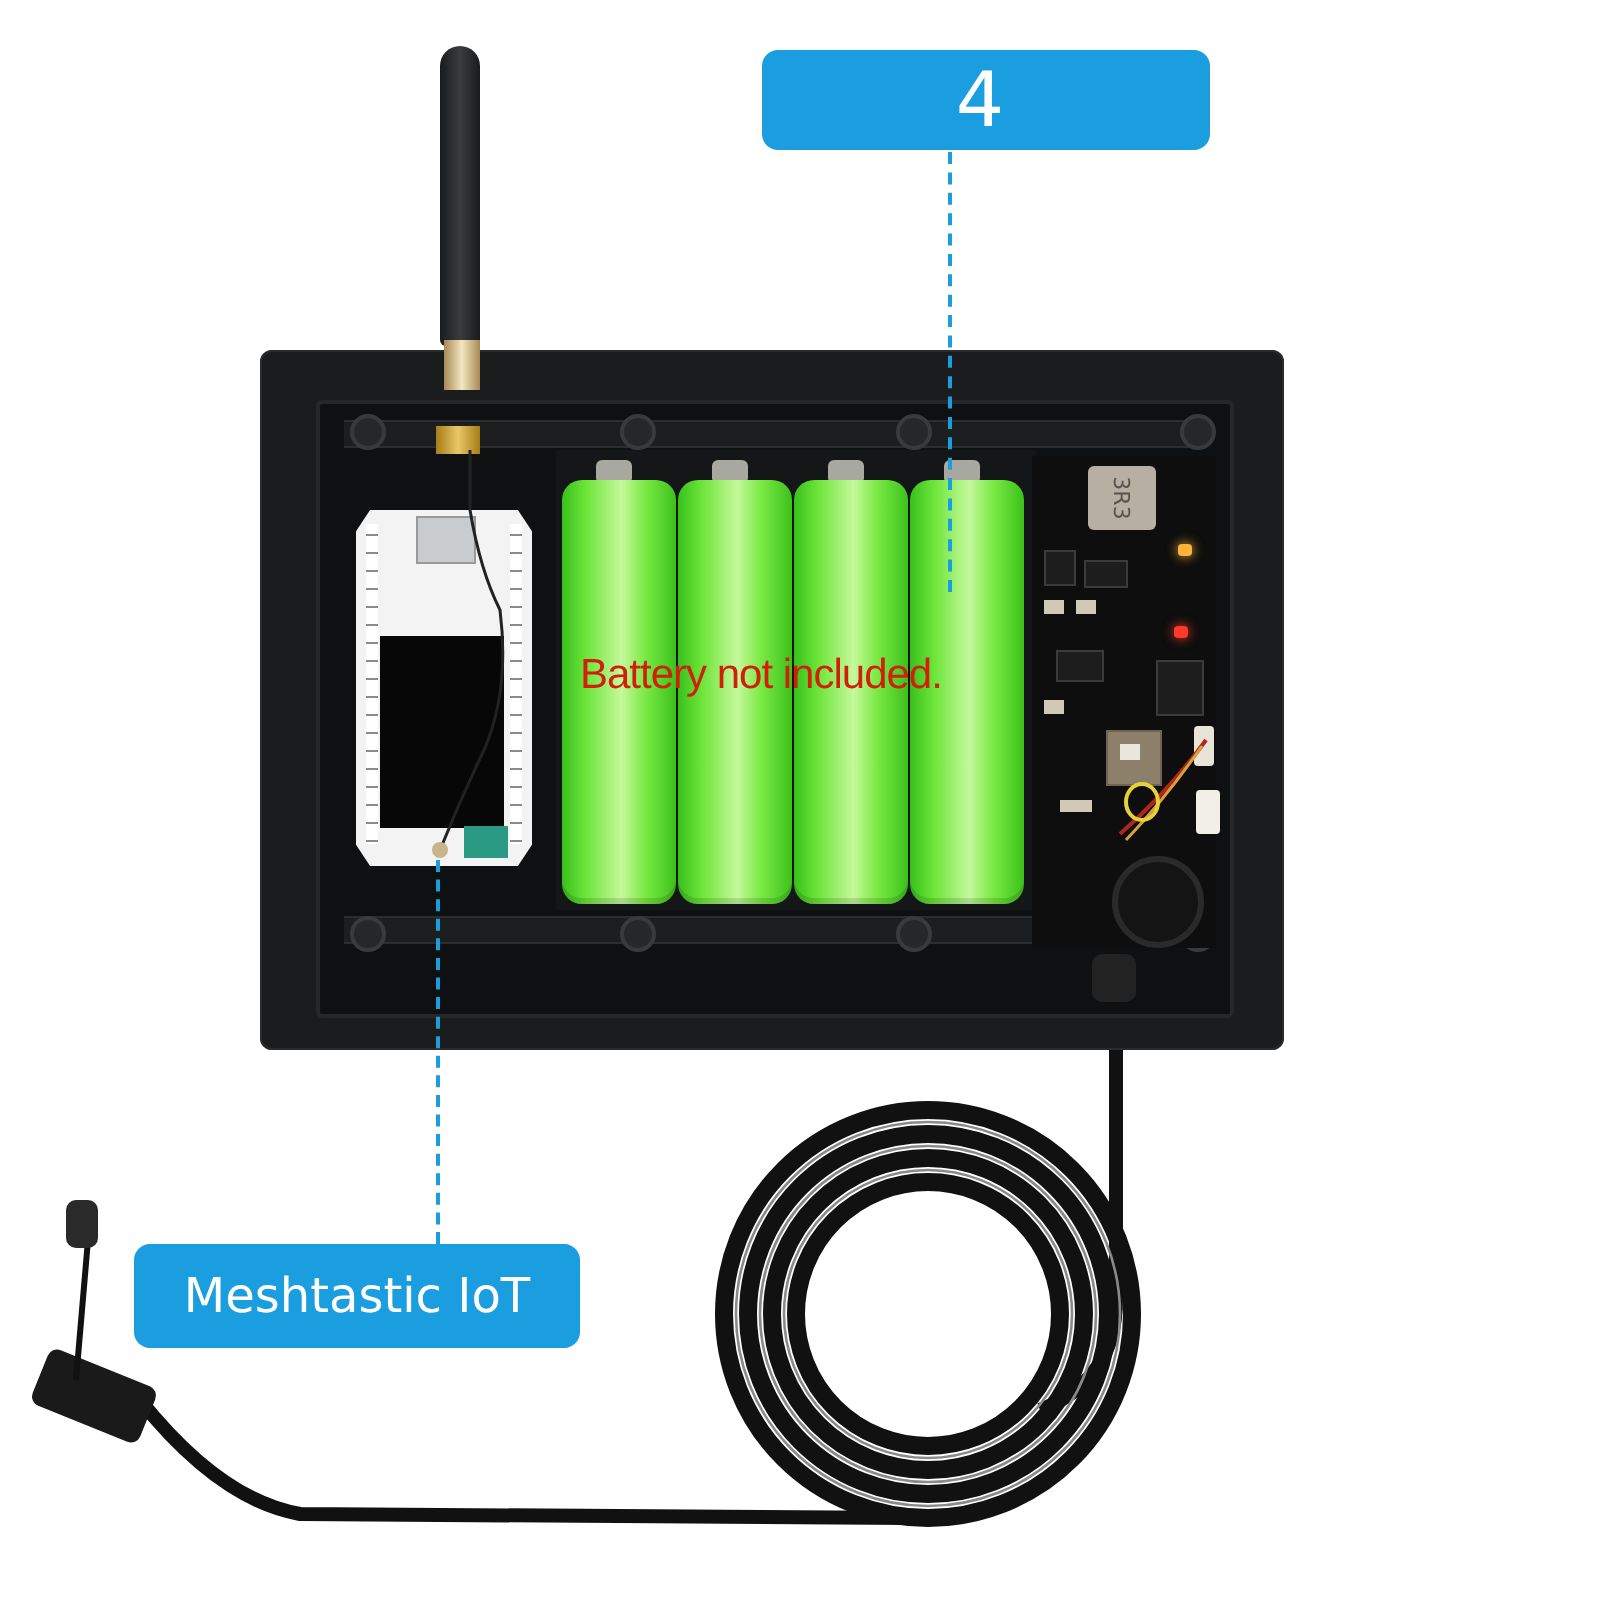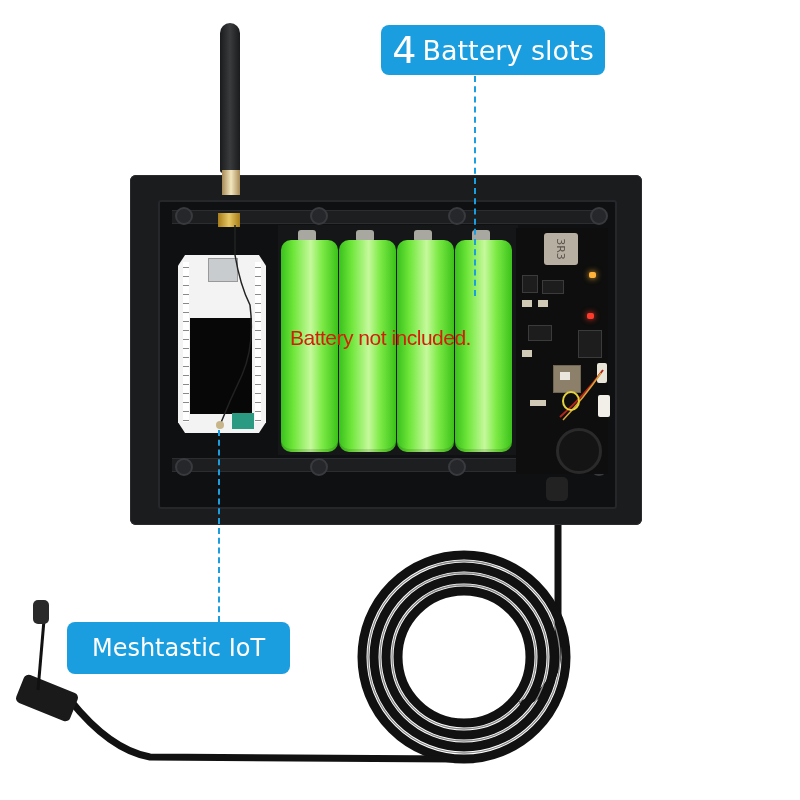--- a/index.html
+++ b/index.html
@@ -132,17 +132,16 @@
   <ellipse cx="16" cy="36" rx="8" ry="9" stroke="#e5d23a" stroke-width="2" fill="none"></ellipse>
 </svg>
 <div class="abs jack"></div>
 <div class="abs gland"></div>
 
 <div class="dash-line" style="left:474px;top:76px;height:220px;"></div>
 <div class="dash-line" style="left:218px;top:430px;height:192px;"></div>
 
 <div class="callout callout-top">
   <span class="num">4</span>
-  <span>Battery slots</span>
 </div>
 <div class="callout callout-bottom">
   <span>Meshtastic IoT</span>
 </div>
 
 </body></html>

